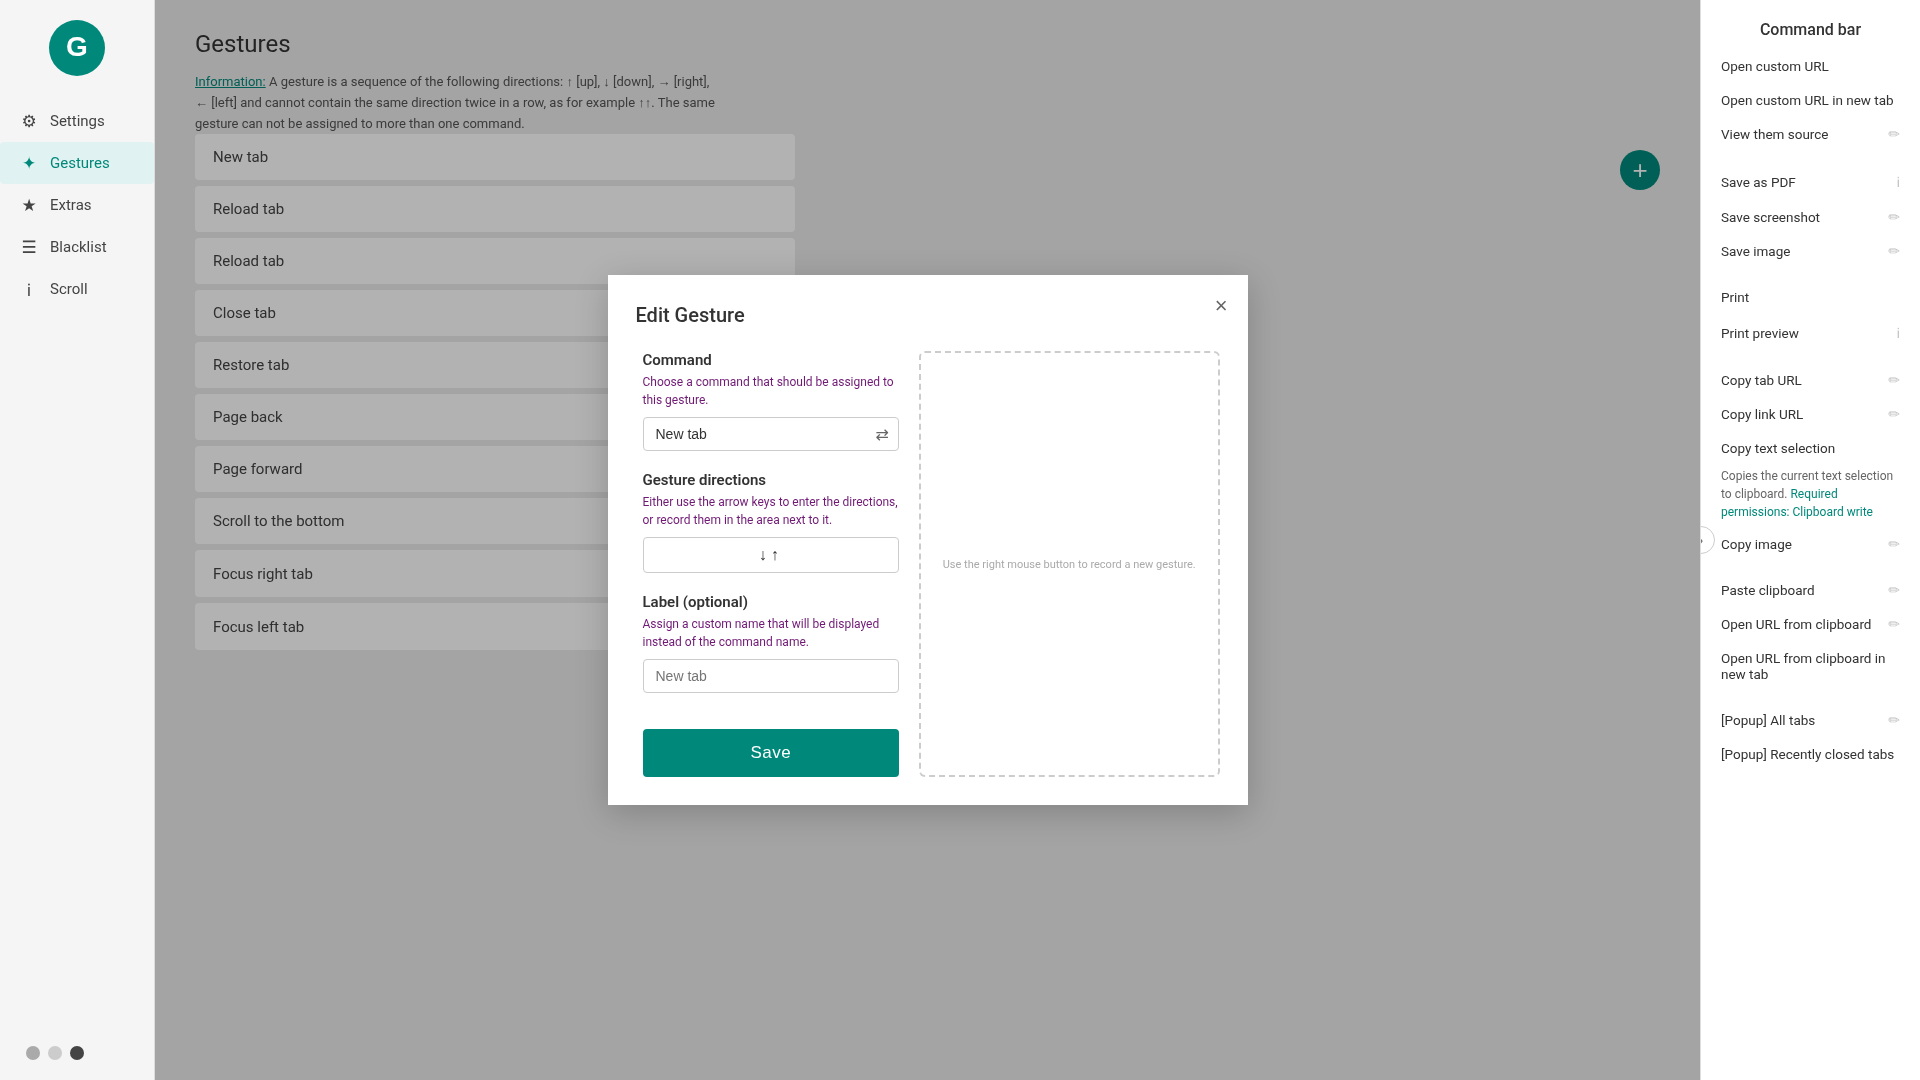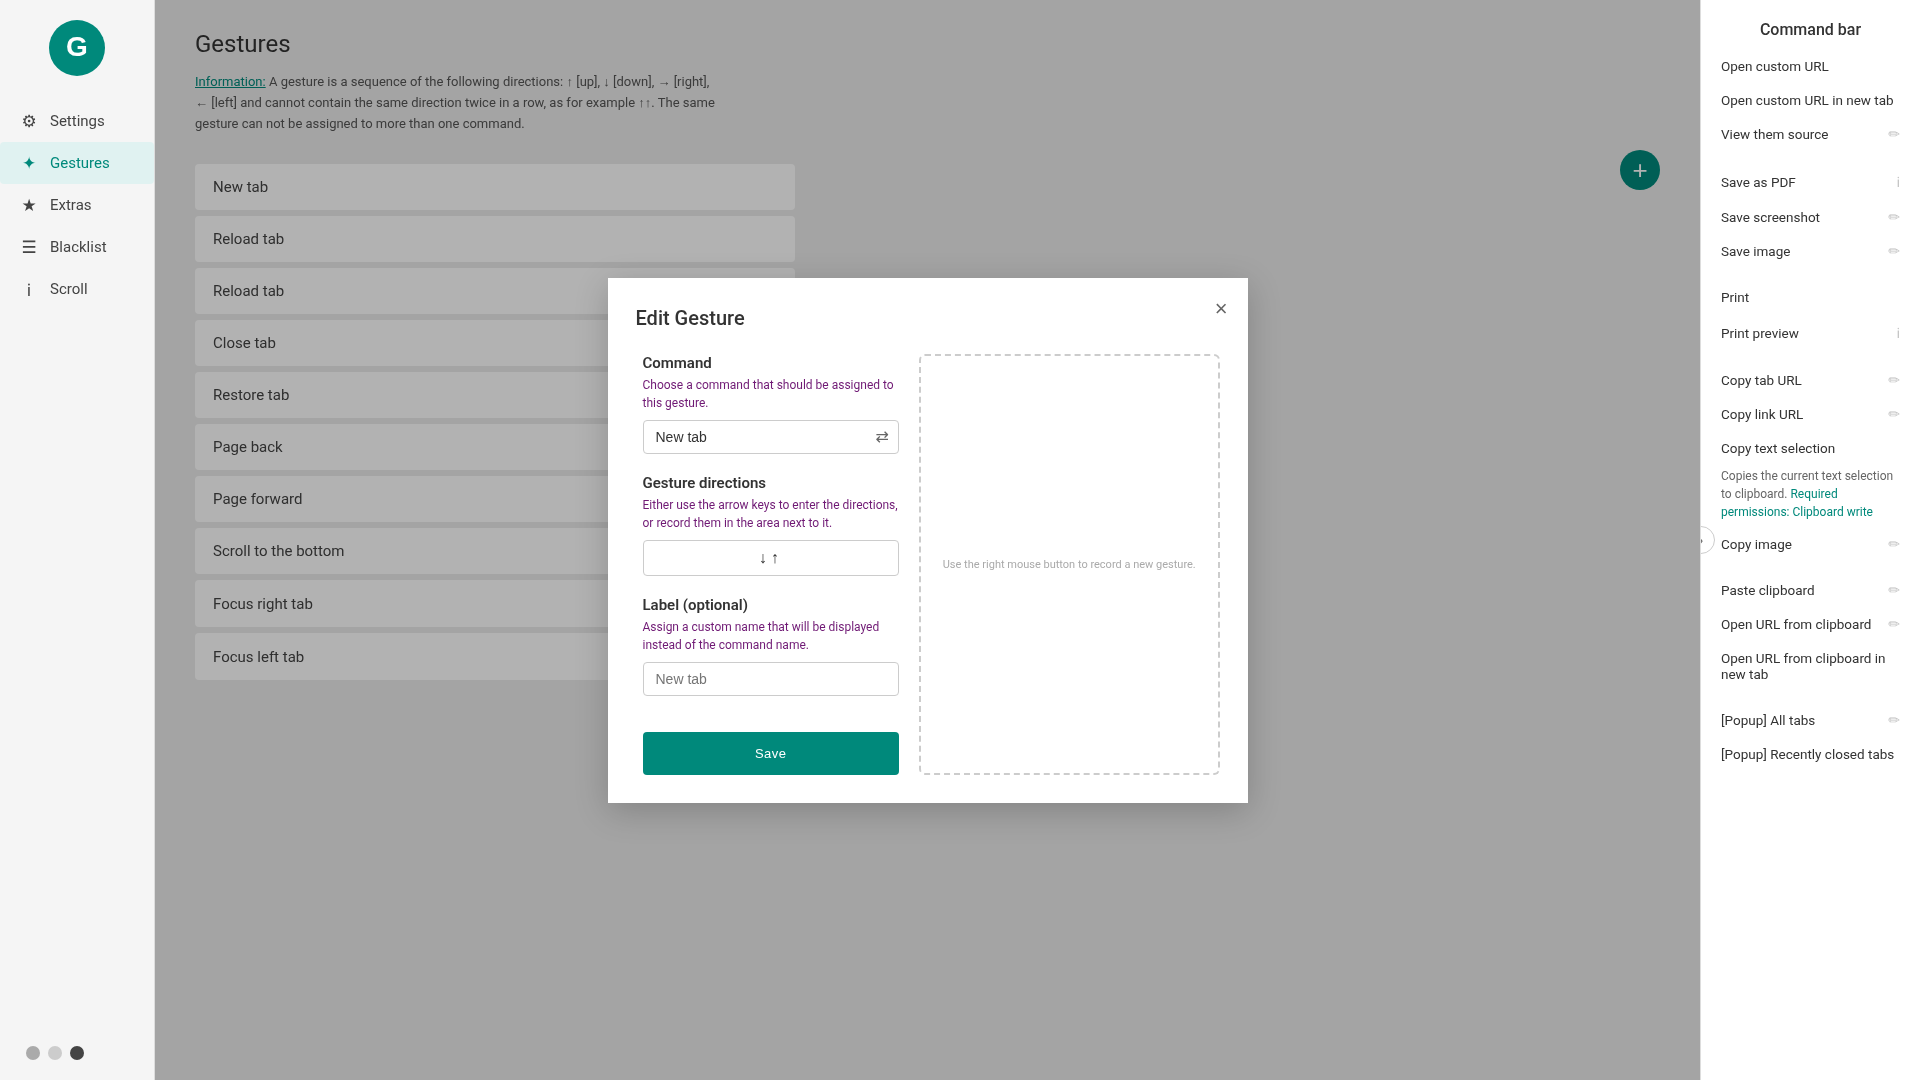--- a/index.html
+++ b/index.html
@@ -68,21 +68,20 @@
       font-size: 24px;
       font-weight: 400;
       color: #333;
       margin-bottom: 14px;
     }
     .info-text {
       font-size: 13px;
       color: #555;
       line-height: 1.6;
       max-width: 520px;
-      margin-bottom: 30px;
     }
     .info-link {
       color: #00897b;
       text-decoration: underline;
     }
 
     
     .add-btn {
       width: 40px;
       height: 40px;
@@ -238,21 +237,21 @@
       color: #aaa;
       background: #fff;
     }
     .save-btn {
       width: 100%;
       padding: 14px;
       background: #00897b;
       color: white;
       border: none;
       border-radius: 4px;
-      font-size: 13px;
+      font-size: 17px;
       cursor: pointer;
       margin-top: 16px;
       letter-spacing: 0.5px;
     }
 
     
     .right-panel {
       width: 220px;
       background: white;
       height: 1080px;

